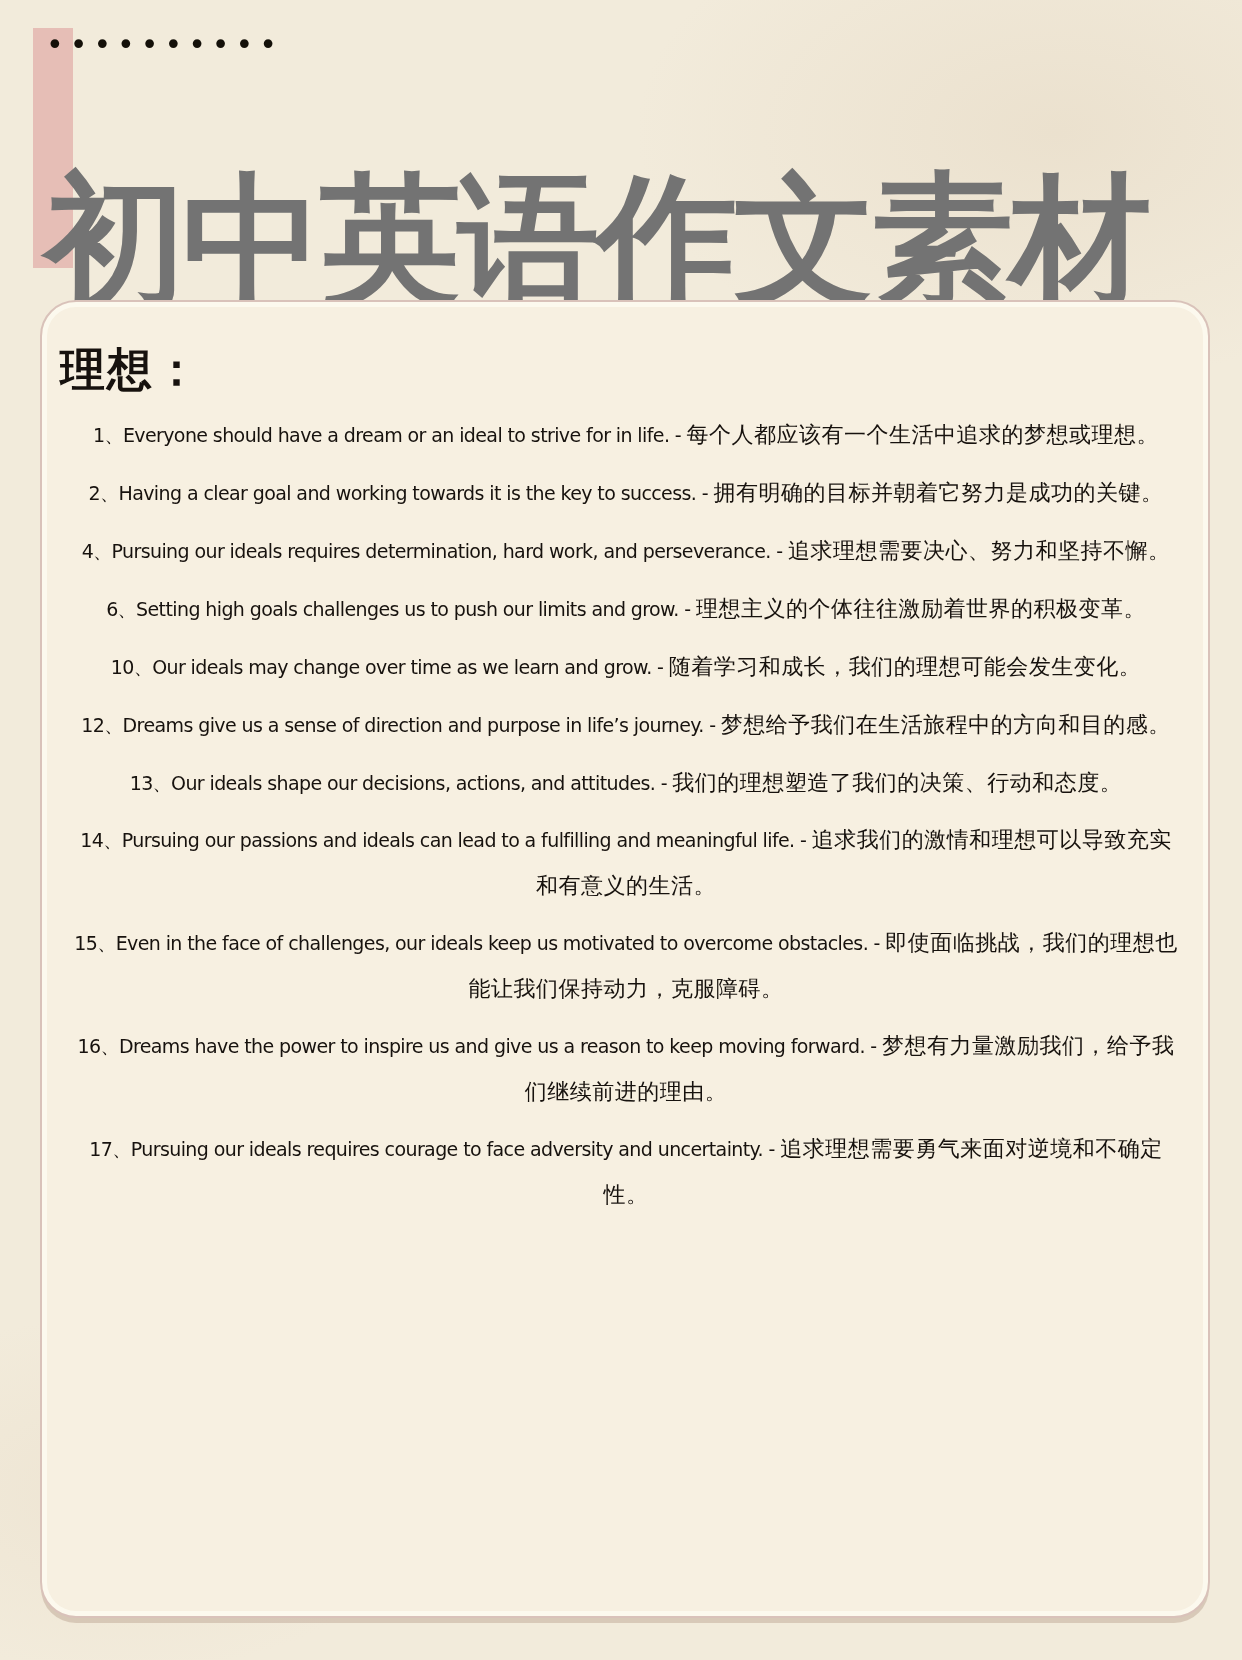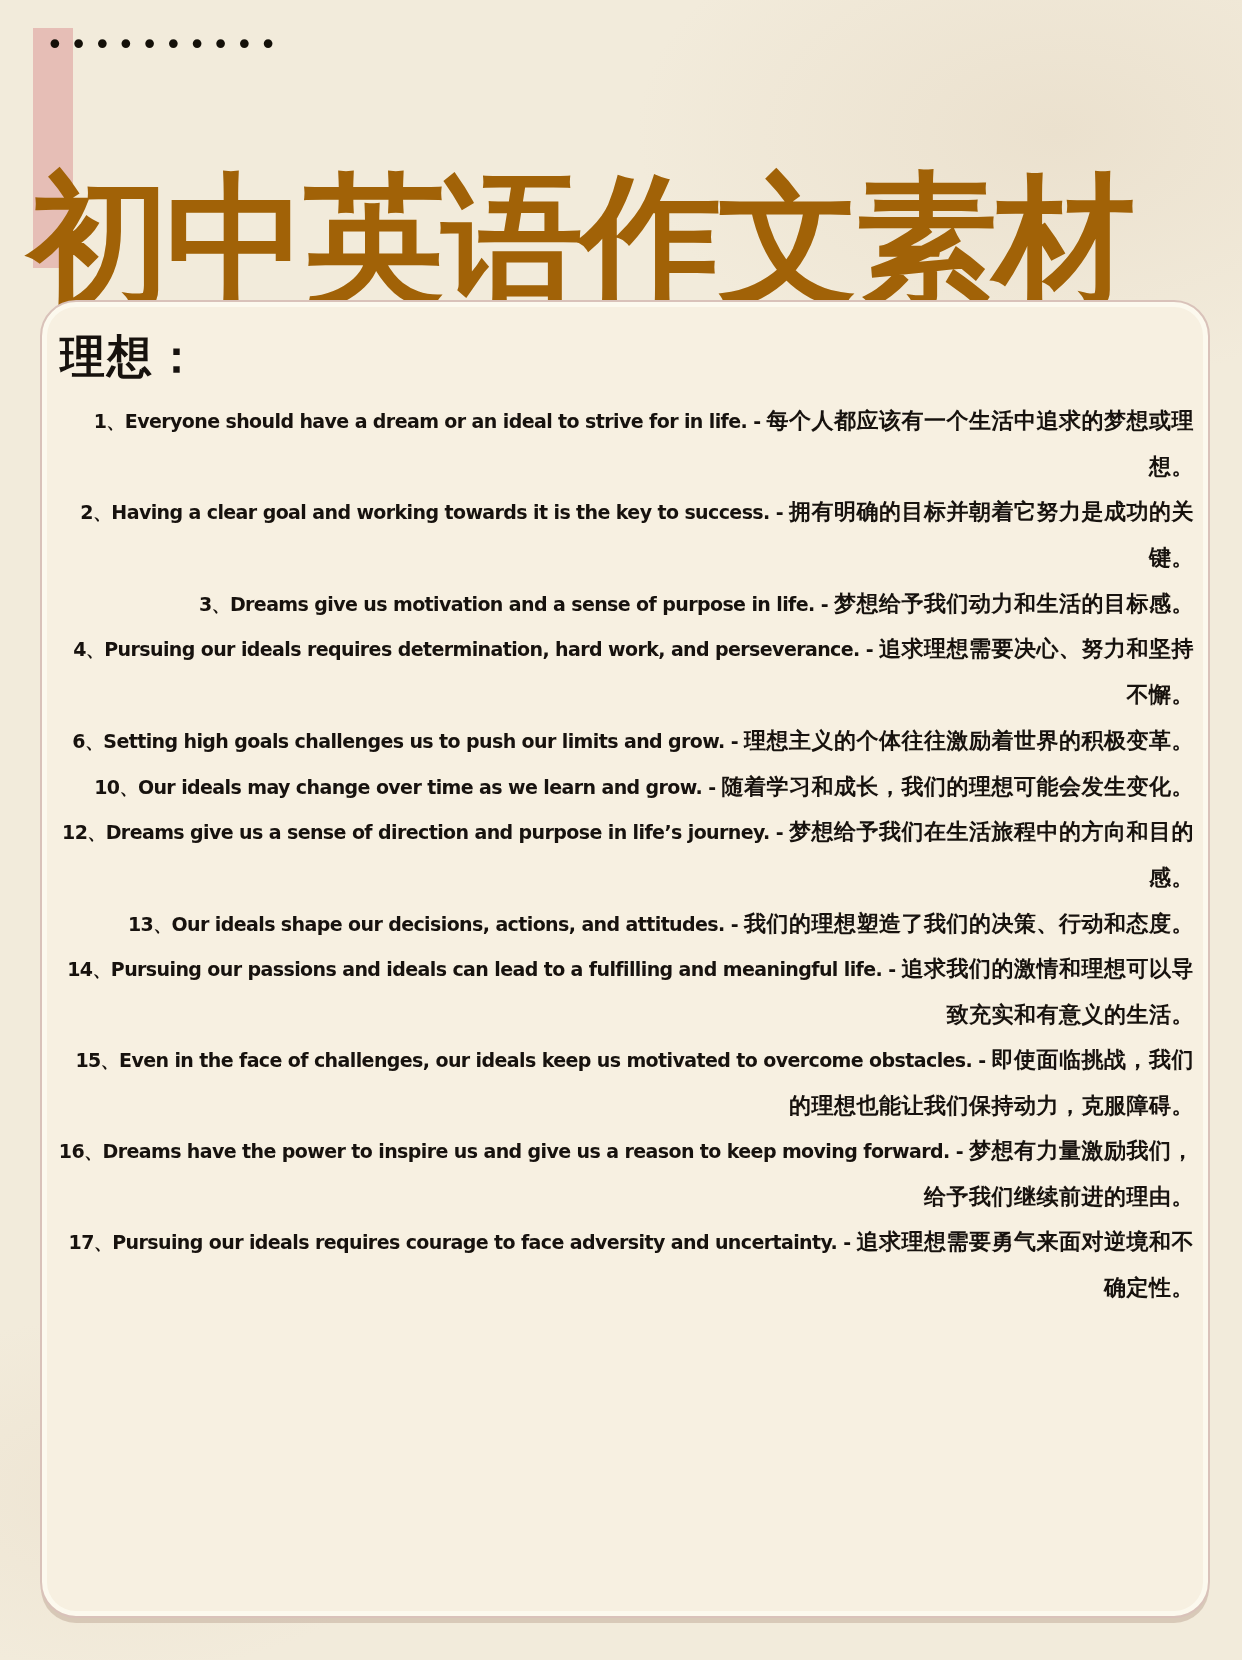--- a/index.html
+++ b/index.html
@@ -39,29 +39,29 @@
     top: 30px;
     font-size: 30px;
     letter-spacing: 6px;
     line-height: 1;
     color: #141009;
     white-space: nowrap;
   }
 
   .page-title {
     position: absolute;
-    left: 28px;
+    left: 44px;
     top: 66px;
     width: 1170px;
     font-family: "Liberation Serif", "DejaVu Serif", serif;
     font-weight: 700;
     font-size: 141px;
     line-height: 1.15;
     letter-spacing: -3px;
-    color: #a16207;
+    color: #737373;
     white-space: nowrap;
   }
 
   .content-card {
     position: absolute;
     left: 40px;
     top: 300px;
     width: 1170px;
     min-height: 1318px;
     background: var(--card-background);
@@ -70,30 +70,30 @@
     box-shadow:
       inset 0 0 0 5px rgba(255, 253, 245, 0.65),
       0 6px 0 -1px rgba(184, 160, 142, 0.45);
     padding: 18px 14px 26px 16px;
   }
 
   .section-heading {
     font-size: 45px;
     font-weight: 800;
     letter-spacing: 2px;
-    margin: 7px 0 12px 2px;
+    margin: 20px 0 12px 2px;
     color: var(--text);
   }
 
   .sentence-list p.sentence-item {
-    margin: 0;
+    margin: 12px;
     line-height: 43px;
-    font-weight: 700;
+    font-weight: 400;
     color: var(--text);
-    text-align: right;
+    text-align: center;
   }
 
   .item-number,
   .english-text,
   .separator {
     font-size: 19px;
     letter-spacing: -0.6px;
   }
 
   .chinese-text {
@@ -115,21 +115,20 @@
 
 <div class="dots">••••••••••</div>
 
 <h1 class="page-title">初中英语作文素材</h1>
 
 <div class="content-card">
   <h2 class="section-heading">理想：</h2>
   <div class="sentence-list">
       <p class="sentence-item"><span class="item-number">1、</span><span class="english-text">Everyone should have a dream or an ideal to strive for in life.</span><span class="separator"> - </span><span class="chinese-text">每个人都应该有一个生活中追求的梦想或理想。</span><span class="chinese-text-alt"></span><span class="chinese-text"></span></p>
       <p class="sentence-item"><span class="item-number">2、</span><span class="english-text">Having a clear goal and working towards it is the key to success.</span><span class="separator"> - </span><span class="chinese-text">拥有明确的目标并朝着它努力是成功的关键。</span><span class="chinese-text-alt"></span><span class="chinese-text"></span></p>
-      <p class="sentence-item"><span class="item-number">3、</span><span class="english-text">Dreams give us motivation and a sense of purpose in life.</span><span class="separator"> - </span><span class="chinese-text">梦想给予我们动力和生活的目标感。</span><span class="chinese-text-alt"></span><span class="chinese-text"></span></p>
       <p class="sentence-item"><span class="item-number">4、</span><span class="english-text">Pursuing our ideals requires determination, hard work, and perseverance.</span><span class="separator"> - </span><span class="chinese-text">追求理想需要决心、努力和坚持不懈。</span><span class="chinese-text-alt"></span><span class="chinese-text"></span></p>
       <p class="sentence-item"><span class="item-number">6、</span><span class="english-text">Setting high goals challenges us to push our limits and grow.</span><span class="separator"> - </span><span class="chinese-text">理想主义的个体往往激励着世界的积极变革。</span><span class="chinese-text-alt"></span><span class="chinese-text"></span></p>
       <p class="sentence-item"><span class="item-number">10、</span><span class="english-text">Our ideals may change over time as we learn and grow.</span><span class="separator"> - </span><span class="chinese-text">随着学习和成长，我们的理想可能会发生变化。</span><span class="chinese-text-alt"></span><span class="chinese-text"></span></p>
       <p class="sentence-item"><span class="item-number">12、</span><span class="english-text">Dreams give us a sense of direction and purpose in life’s journey.</span><span class="separator"> - </span><span class="chinese-text">梦想给予我们在生活旅程中的方向和目的感。</span><span class="chinese-text-alt"></span><span class="chinese-text"></span></p>
       <p class="sentence-item"><span class="item-number">13、</span><span class="english-text">Our ideals shape our decisions, actions, and attitudes.</span><span class="separator"> - </span><span class="chinese-text">我们的理想塑造了我们的决策、行动和态度。</span><span class="chinese-text-alt"></span><span class="chinese-text"></span></p>
       <p class="sentence-item"><span class="item-number">14、</span><span class="english-text">Pursuing our passions and ideals can lead to a fulfilling and meaningful life.</span><span class="separator"> - </span><span class="chinese-text">追求我们的激情和理想可以导致充实和有意义的生活。</span><span class="chinese-text-alt"></span><span class="chinese-text"></span></p>
       <p class="sentence-item"><span class="item-number">15、</span><span class="english-text">Even in the face of challenges, our ideals keep us motivated to overcome obstacles.</span><span class="separator"> - </span><span class="chinese-text">即使面临挑战，我们的理想也能让我们保持动力，克服障碍。</span><span class="chinese-text-alt"></span><span class="chinese-text"></span></p>
       <p class="sentence-item"><span class="item-number">16、</span><span class="english-text">Dreams have the power to inspire us and give us a reason to keep moving forward.</span><span class="separator"> - </span><span class="chinese-text">梦想有力量激励我们，给予我们继续前进的理由。</span><span class="chinese-text-alt"></span><span class="chinese-text"></span></p>
       <p class="sentence-item"><span class="item-number">17、</span><span class="english-text">Pursuing our ideals requires courage to face adversity and uncertainty.</span><span class="separator"> - </span><span class="chinese-text">追求理想需要勇气来面对逆境和不确定性。</span><span class="chinese-text-alt"></span><span class="chinese-text"></span></p>
     </div>

